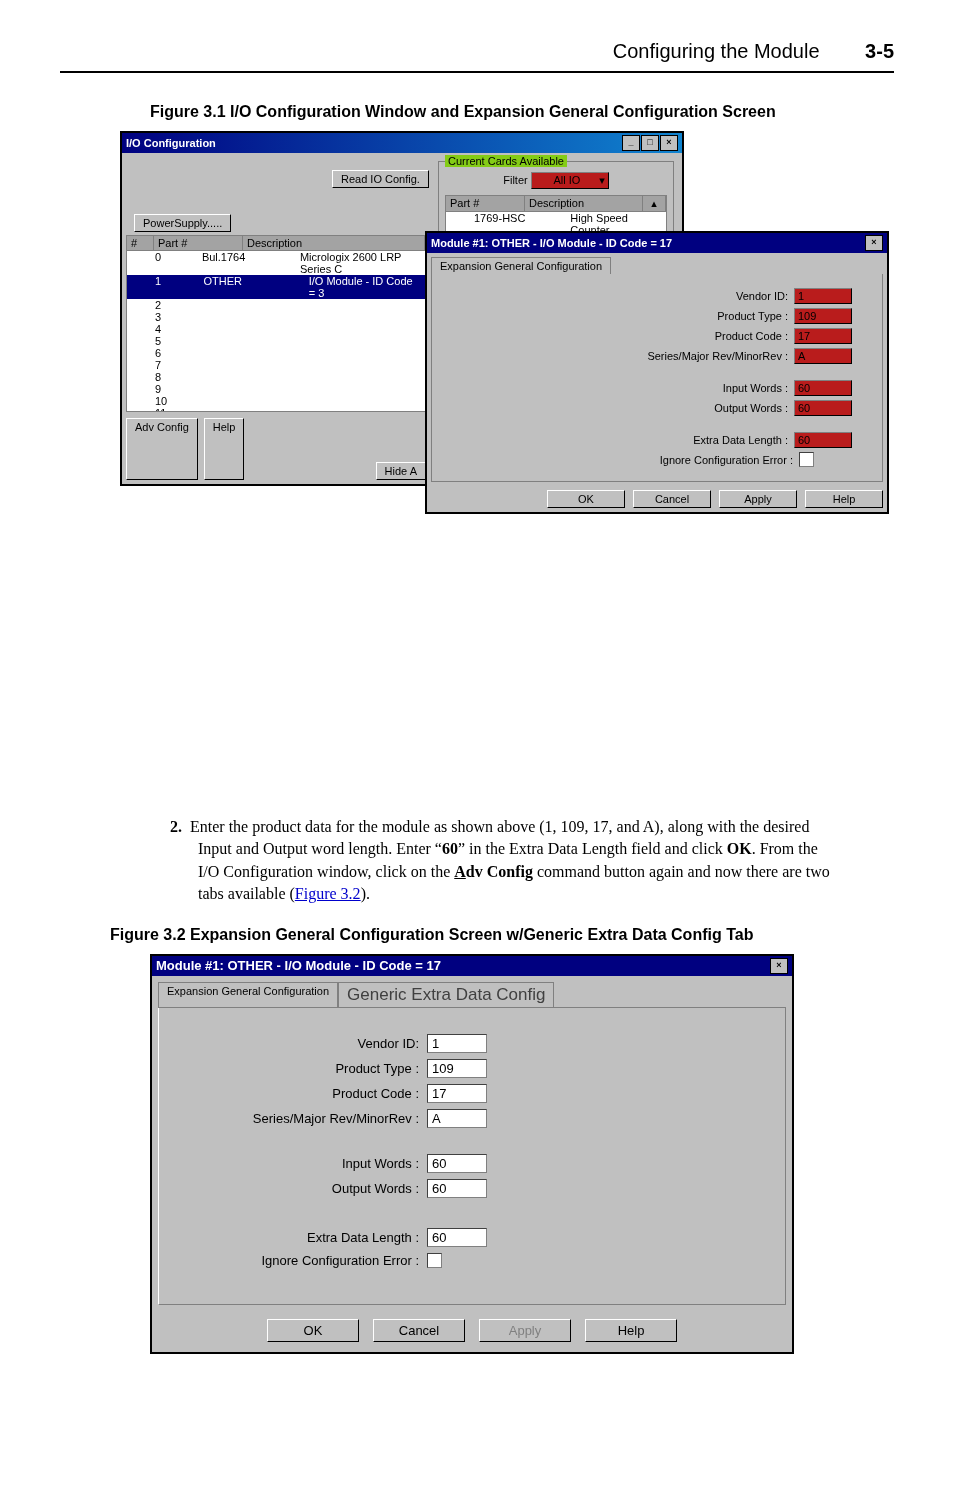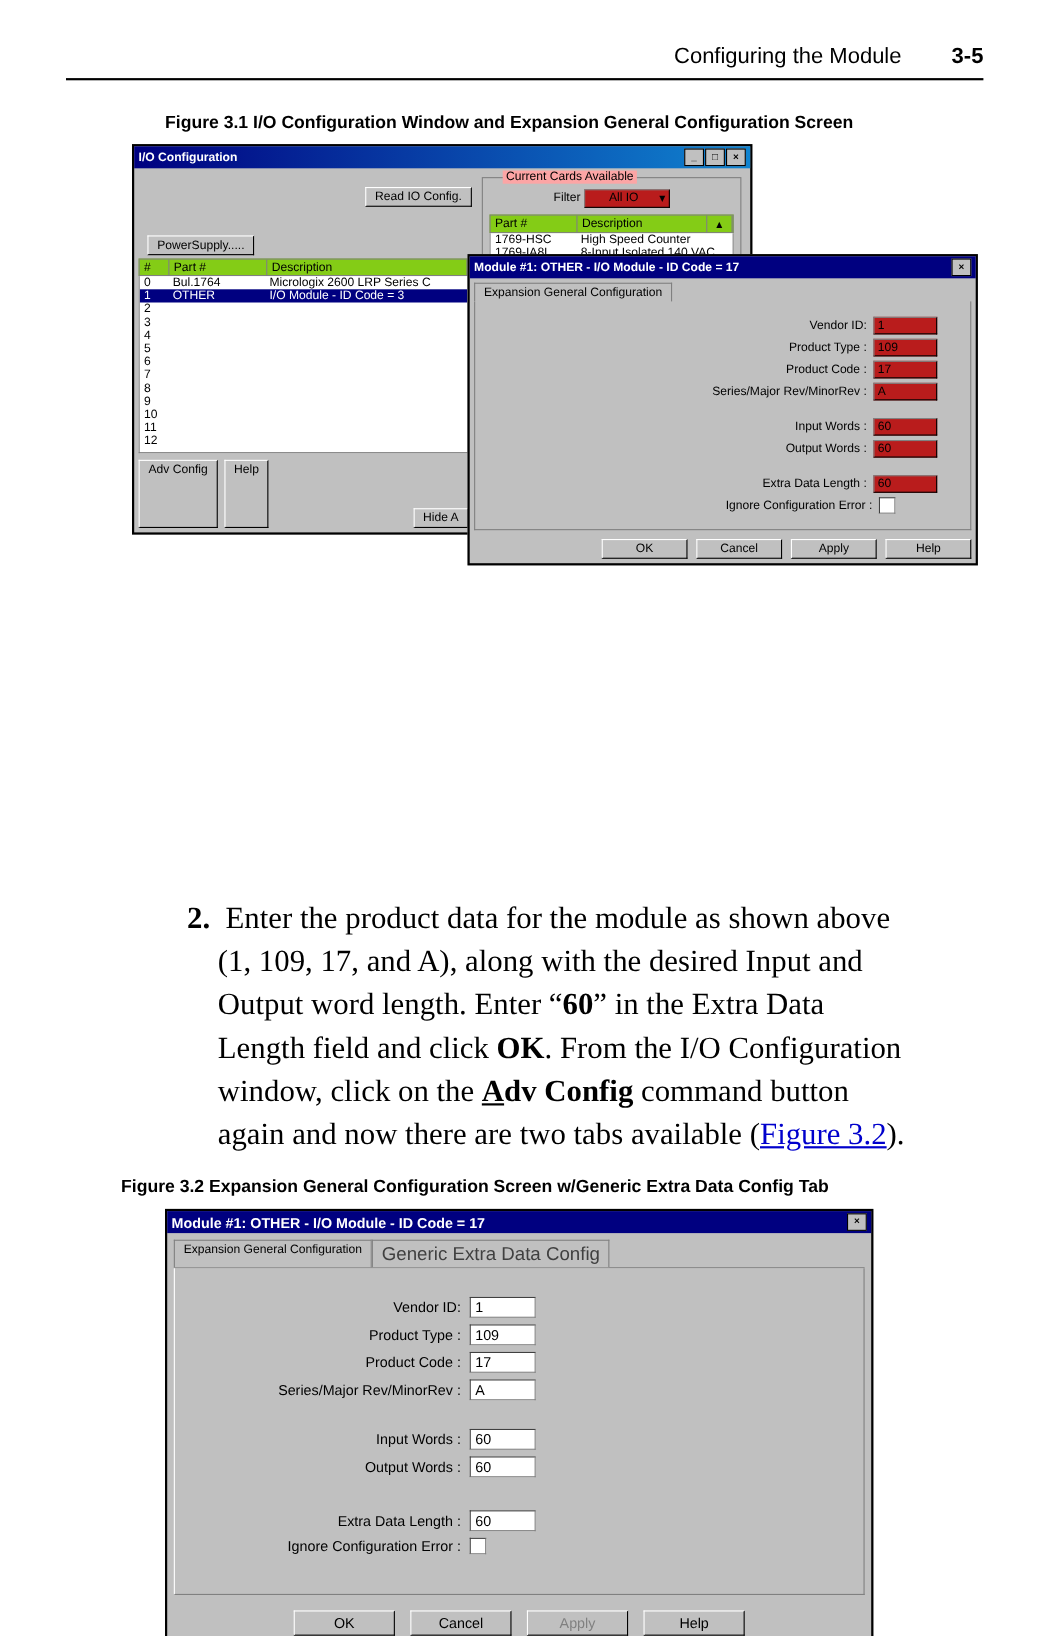--- a/index.html
+++ b/index.html
@@ -76,22 +76,22 @@
     font-size: 11px;
   }
   .groupbox {
     border: 1px solid #808080;
     margin: 4px;
     padding: 10px 6px 6px 6px;
     position: relative;
   }
   .groupbox > .legend {
     position: absolute;
-    top: -7px; left: 18px;
-    background: #fca5a5;
+    top: -7px; left: 6px;
+    background: #84cc16;
     padding: 0 3px;
     font-size: 11px;
   }
   .tab-active {
     background:#c0c0c0;
     border:1px solid #808080;
     border-bottom:none;
     padding:2px 8px;
     font-size:11px;
   }
@@ -108,46 +108,46 @@
     justify-content:flex-end;
     align-items:center;
     gap:6px;
     margin:4px 0;
   }
   .fieldrow label { text-align:right; }
   .fieldrow .sunken { width: 50px; }
   .listhead {
     display:flex;
     border:1px solid #808080;
-    background:#84cc16;
+    background:#a3a3a3;
   }
   .listhead > div {
     border-right:1px solid #808080;
     padding:1px 4px;
   }
   .listbody {
     border:1px solid #808080;
     border-top:none;
     background:#fff;
     height:160px;
     overflow:hidden;
     font-size:11px;
   }
   .listbody .row {
     display:flex;
     padding:0;
   }
-  .listbody .row > div { padding:0 4px; }
+  .listbody .row > div { padding:0 4px;margin-left:24px; }
   .listbody .row.sel { background:#000080; color:#fff; }
 
   
   .step {
     margin: 20px 120px 20px 170px;
     font-family: "Times New Roman", serif;
-    font-size: 28px;
+    font-size: 16px;
     line-height: 1.4;
     text-indent: -28px;
     padding-left: 28px;
   }
   .step .num { font-weight: bold; }
   .step .link { color: #0000cc; text-decoration: underline; }
 
   
   .fig32-wrap { margin: 0 60px 40px 150px; }
   .fig32-win {

